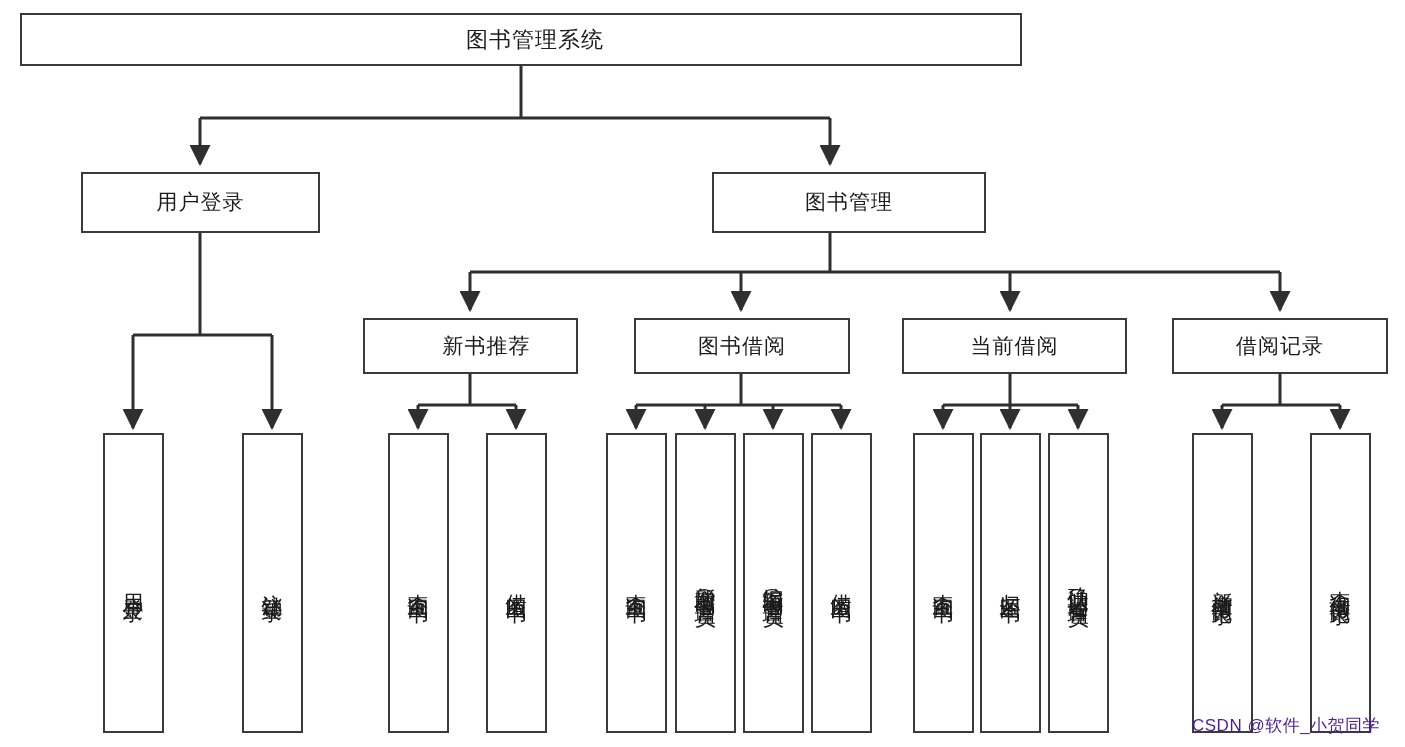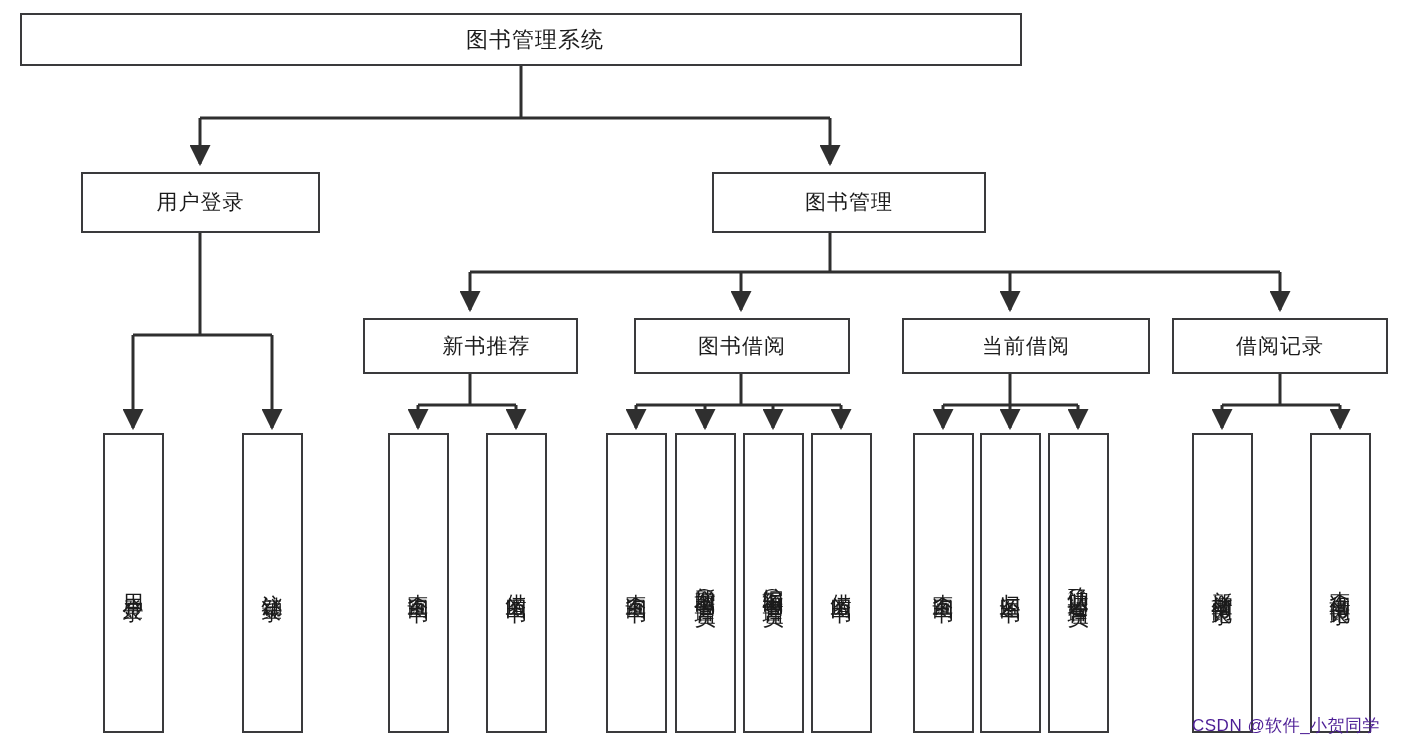--- a/index.html
+++ b/index.html
@@ -127,21 +127,21 @@
   <div class="node" style="left:712px; top:172px; width:274px; height:61px;">
     <span class="label">图书管理</span>
   </div>
 
   <div class="node" style="left:363px; top:318px; width:215px; height:56px;padding-left:32px;">
     <span class="label">新书推荐</span>
   </div>
   <div class="node" style="left:634px; top:318px; width:216px; height:56px;">
     <span class="label">图书借阅</span>
   </div>
-  <div class="node" style="left:902px; top:318px; width:248px; height:56px;">
+  <div class="node" style="left:902px; top:318px; width:225px; height:56px;">
     <span class="label">当前借阅</span>
   </div>
   <div class="node" style="left:1172px; top:318px; width:216px; height:56px;">
     <span class="label">借阅记录</span>
   </div>
 
   <div class="node vertical" style="left:103px; top:433px; width:61px; height:300px;">
     <span class="label">用户登录</span>
   </div>
   <div class="node vertical" style="left:242px; top:433px; width:61px; height:300px;">

